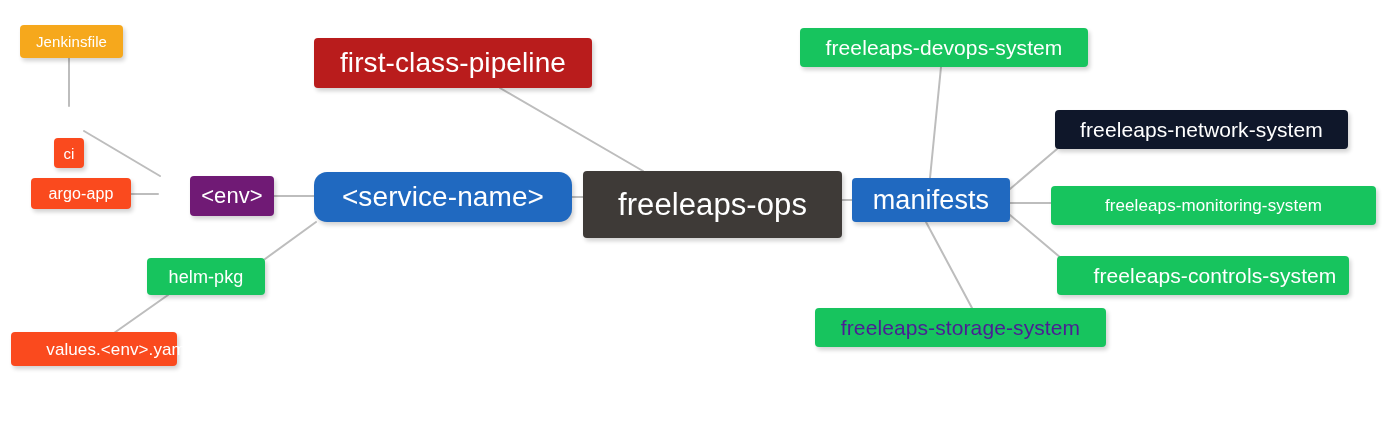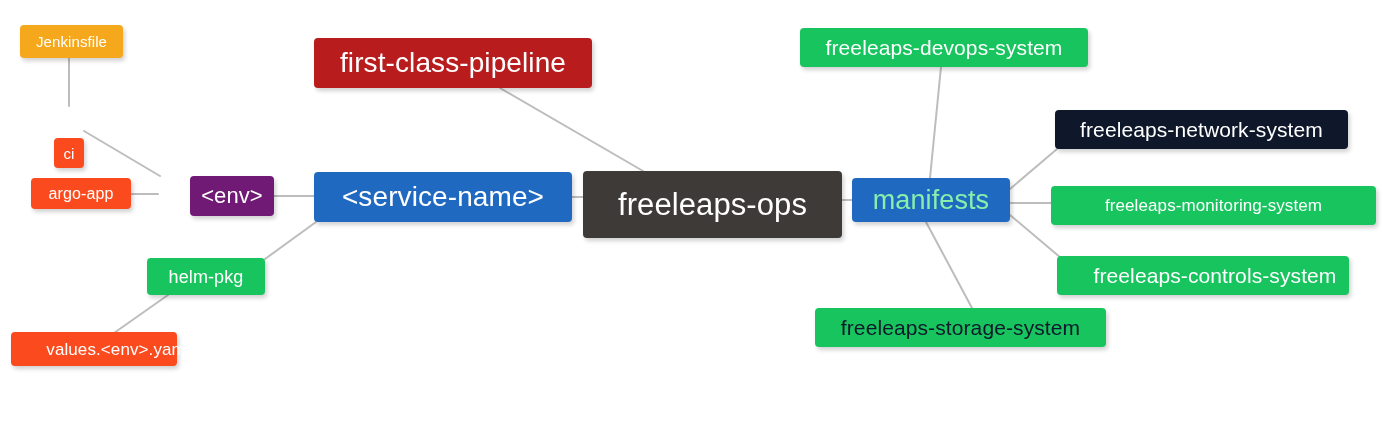--- a/index.html
+++ b/index.html
@@ -77,38 +77,38 @@
       </div>
       <div class="node" style="left: 147px; top: 258px; width: 118px; height: 37px; background: rgb(23, 196, 94); font-size: 18px; color: rgb(255, 255, 255);">
         <span class="node-label">helm-pkg</span>
       </div>
       <div class="node" style="left: 11px; top: 332px; width: 166px; height: 34px; background: rgb(250, 74, 30); font-size: 17px; color: rgb(255, 255, 255); padding-left: 48px;">
         <span class="node-label">values.&lt;env&gt;.yaml</span>
       </div>
       <div class="node" style="left: 314px; top: 38px; width: 278px; height: 50px; background: #b91c1c; font-size: 28px; color: rgb(255, 255, 255);">
         <span class="node-label">first-class-pipeline</span>
       </div>
-      <div class="node" style="left: 314px; top: 172px; width: 258px; height: 50px; background: rgb(32, 105, 192); font-size: 28px; color: rgb(255, 255, 255);">
+      <div class="node" style="left: 314px; top: 172px; width: 258px; height: 50px; background: rgb(32, 105, 192); font-size: 28px; color: rgb(255, 255, 255); border-radius: 13px;">
         <span class="node-label">&lt;service-name&gt;</span>
       </div>
       <div class="node" style="left: 583px; top: 171px; width: 259px; height: 67px; background: rgb(62, 58, 55); font-size: 31px; color: rgb(255, 255, 255); text-align: right;">
         <span class="node-label">freeleaps-ops</span>
       </div>
-      <div class="node" style="left: 852px; top: 178px; width: 158px; height: 44px; background: rgb(32, 105, 192); font-size: 27px; color: #86efac;">
+      <div class="node" style="left: 852px; top: 178px; width: 158px; height: 44px; background: rgb(32, 105, 192); font-size: 27px; color: #ffffff;">
         <span class="node-label">manifests</span>
       </div>
       <div class="node" style="left: 800px; top: 28px; width: 288px; height: 39px; background: rgb(23, 196, 94); font-size: 21px; color: rgb(255, 255, 255);">
         <span class="node-label">freeleaps-devops-system</span>
       </div>
       <div class="node" style="left: 1055px; top: 110px; width: 293px; height: 39px; background: #0f172a; font-size: 21px; color: rgb(255, 255, 255);">
         <span class="node-label">freeleaps-network-system</span>
       </div>
       <div class="node" style="left: 1051px; top: 186px; width: 325px; height: 39px; background: rgb(23, 196, 94); font-size: 17px; color: rgb(255, 255, 255);">
         <span class="node-label">freeleaps-monitoring-system</span>
       </div>
       <div class="node" style="left: 1057px; top: 256px; width: 292px; height: 39px; background: rgb(23, 196, 94); font-size: 21px; color: rgb(255, 255, 255); padding-left: 24px;">
         <span class="node-label">freeleaps-controls-system</span>
       </div>
-      <div class="node" style="left: 815px; top: 308px; width: 291px; height: 39px; background: rgb(23, 196, 94); font-size: 21px; color: #0f172a;">
+      <div class="node" style="left: 815px; top: 308px; width: 291px; height: 39px; background: rgb(23, 196, 94); font-size: 21px; color: #4c1d95;">
         <span class="node-label">freeleaps-storage-system</span>
       </div>
     </div>
 </div>
 
 </body></html>

